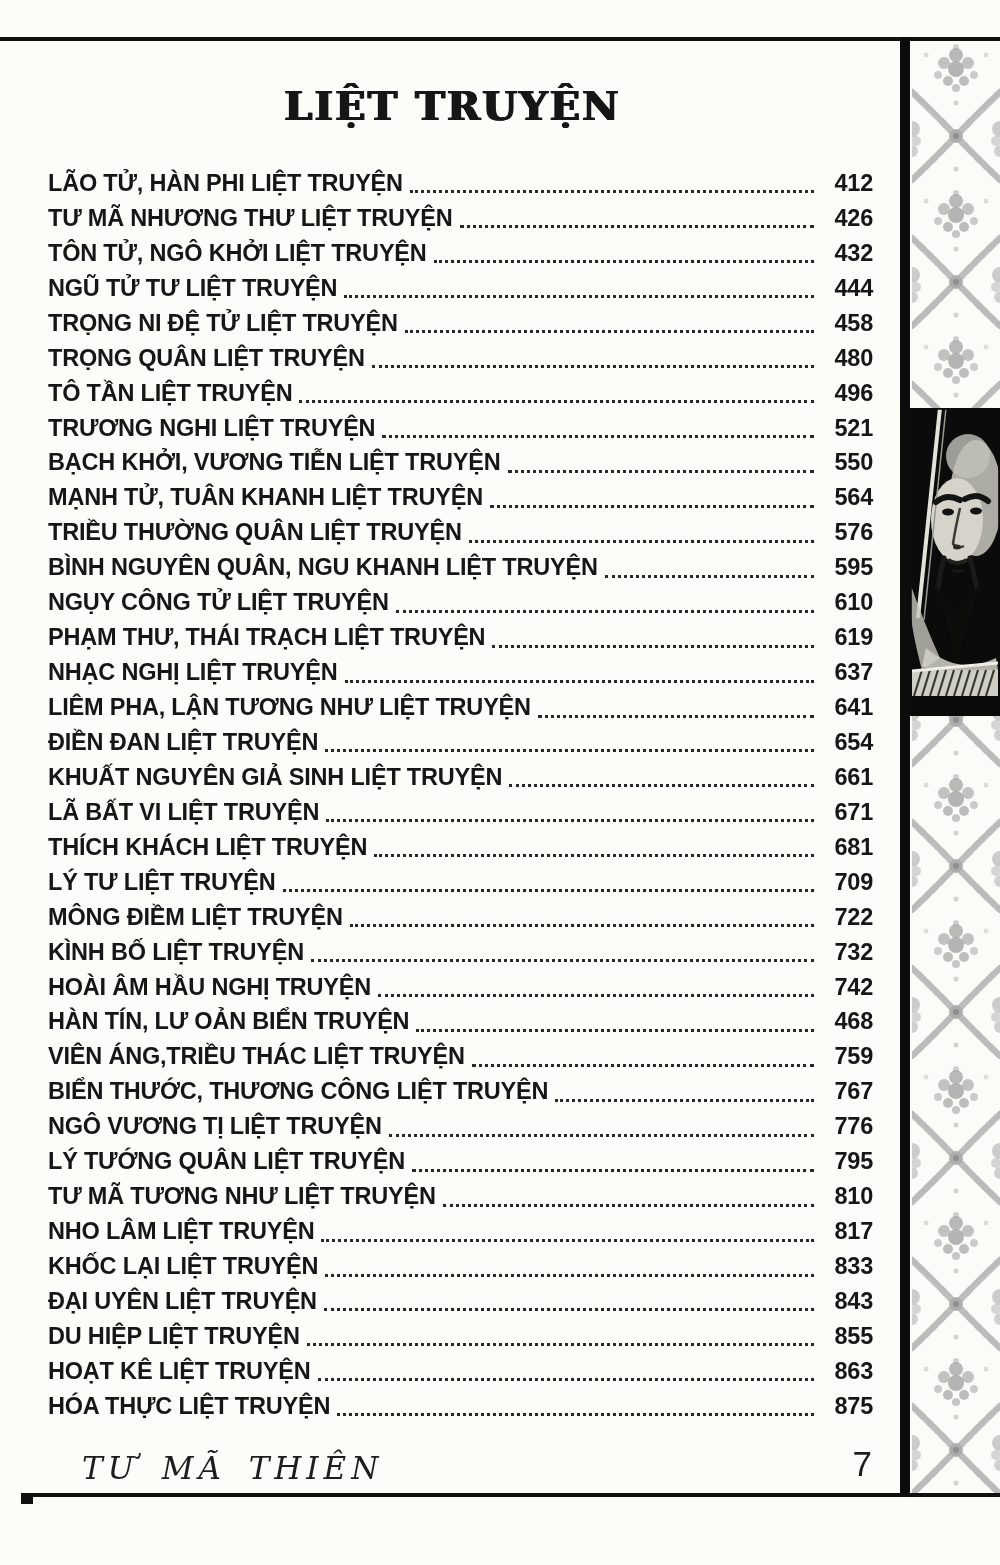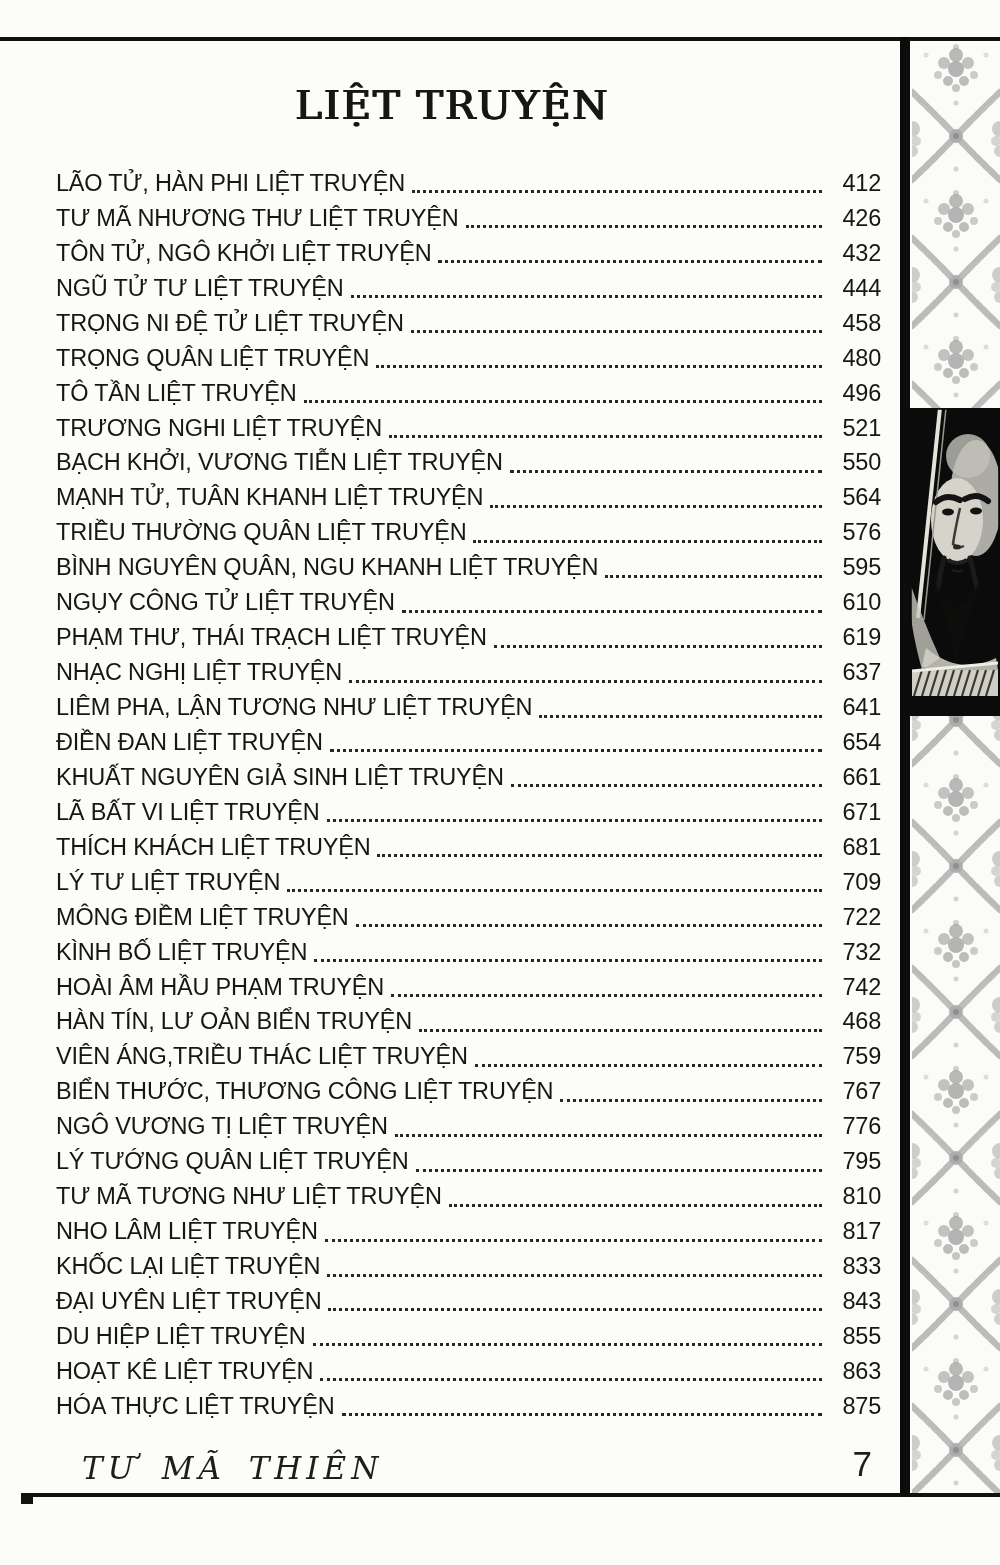--- a/index.html
+++ b/index.html
@@ -12,29 +12,29 @@
     color:#1b1b1b;
   }
   .rule-top{
     position:absolute;left:0;top:37px;width:1000px;height:4px;
     background:#111;
   }
   .page-title{
     position:absolute;left:0;top:82px;width:905px;
     text-align:center;
     font-family:"DejaVu Serif","Liberation Serif",serif;
-    font-weight:normal;
+    font-weight:bold;
     font-size:40px;
     letter-spacing:2px;
     color:#161616;
     text-shadow:0.9px 0 0 #161616,-0.9px 0 0 #161616;
     margin:0;
   }
   .toc{
-    position:absolute;left:56px;top:166px;width:825px;
+    position:absolute;left:48px;top:166px;width:825px;font-weight:bold;
   }
   .toc-row{
     display:flex;align-items:center;
     height:34.95px;
     font-size:23.5px;
     letter-spacing:-0.2px;
     color:#161616;
   }
   .toc-title{white-space:nowrap;}
   .toc-dots{
@@ -200,21 +200,21 @@
         <span class="toc-title">MÔNG ĐIỀM LIỆT TRUYỆN</span>
         <span class="toc-dots"></span>
         <span class="toc-page">722</span>
       </div>
       <div class="toc-row">
         <span class="toc-title">KÌNH BỐ LIỆT TRUYỆN</span>
         <span class="toc-dots"></span>
         <span class="toc-page">732</span>
       </div>
       <div class="toc-row">
-        <span class="toc-title">HOÀI ÂM HẦU PHẠM TRUYỆN</span>
+        <span class="toc-title">HOÀI ÂM HẦU NGHỊ TRUYỆN</span>
         <span class="toc-dots"></span>
         <span class="toc-page">742</span>
       </div>
       <div class="toc-row">
         <span class="toc-title">HÀN TÍN, LƯ OẢN BIỂN TRUYỆN</span>
         <span class="toc-dots"></span>
         <span class="toc-page">468</span>
       </div>
       <div class="toc-row">
         <span class="toc-title">VIÊN ÁNG,TRIỀU THÁC LIỆT TRUYỆN</span>

